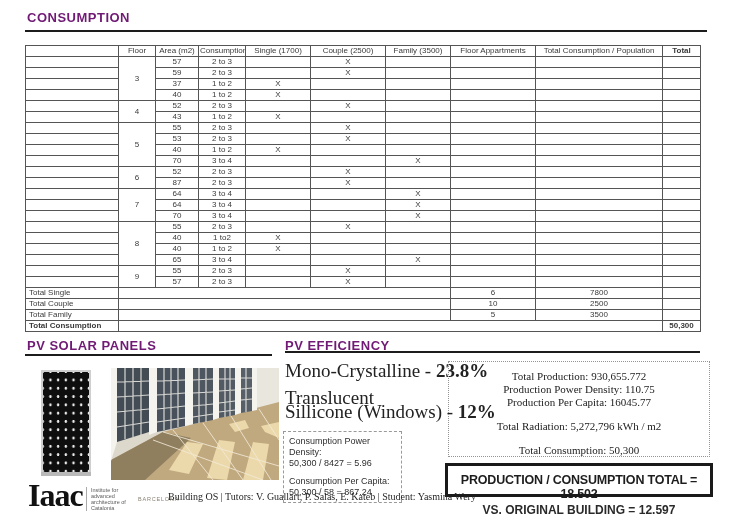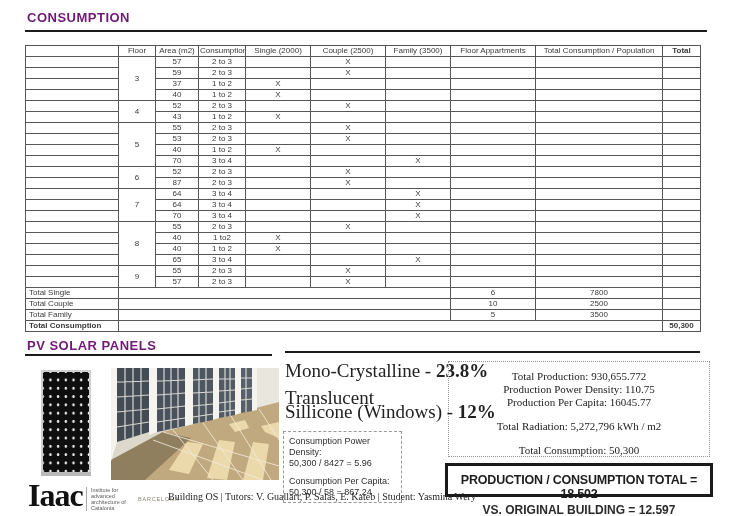--- a/index.html
+++ b/index.html
@@ -73,21 +73,21 @@
           <col style="width:85px">
         <col style="width:127px">
           <col style="width:38px">
       </colgroup>
       <thead id="thead">
           <tr>
             <th></th>
             <th>Floor</th>
             <th>Area (m2)</th>
             <th>Consumption</th>
-            <th>Single (2000)</th>
+            <th>Single (1700)</th>
             <th>Couple (2500)</th>
             <th>Family (3500)</th>
             <th>Floor Appartments</th>
             <th>Total Consumption / Population</th>
             <th class="b">Total</th>
           </tr>
         </thead>
       <tbody id="tbody">
           <tr>
             <td></td>
@@ -406,20 +406,21 @@
     <g fill="#f4f3ee">
       <polygon points="0,0 6,0 6,74 0,93"></polygon>
       <polygon points="38,0 46,0 46,64 38,67"></polygon>
       <polygon points="74,0 82,0 82,56 74,58"></polygon>
       <polygon points="102,0 108,0 108,50 102,52"></polygon>
       <polygon points="124,0 130,0 130,45 124,47"></polygon>
       <polygon points="141,0 146,0 146,42 141,43"></polygon>
     </g>
   </svg>
 
+  <div class="h1" style="left:285px; top:338px;">PV EFFICIENCY</div>
   <div class="rule" style="left:285px; top:351px; width:415px;"></div>
 
   <div class="pv-line" style="left:285px; top:360px;">
     <span>Mono-Crystalline -</span>
     <span class="b">23.8%</span>
   </div>
   <div class="pv-line" style="left:285px; top:387px;">Translucent</div>
   <div class="pv-line" style="left:285px; top:401px;">
     <span>Sillicone (Windows) -</span>
     <span class="b">12%</span>

